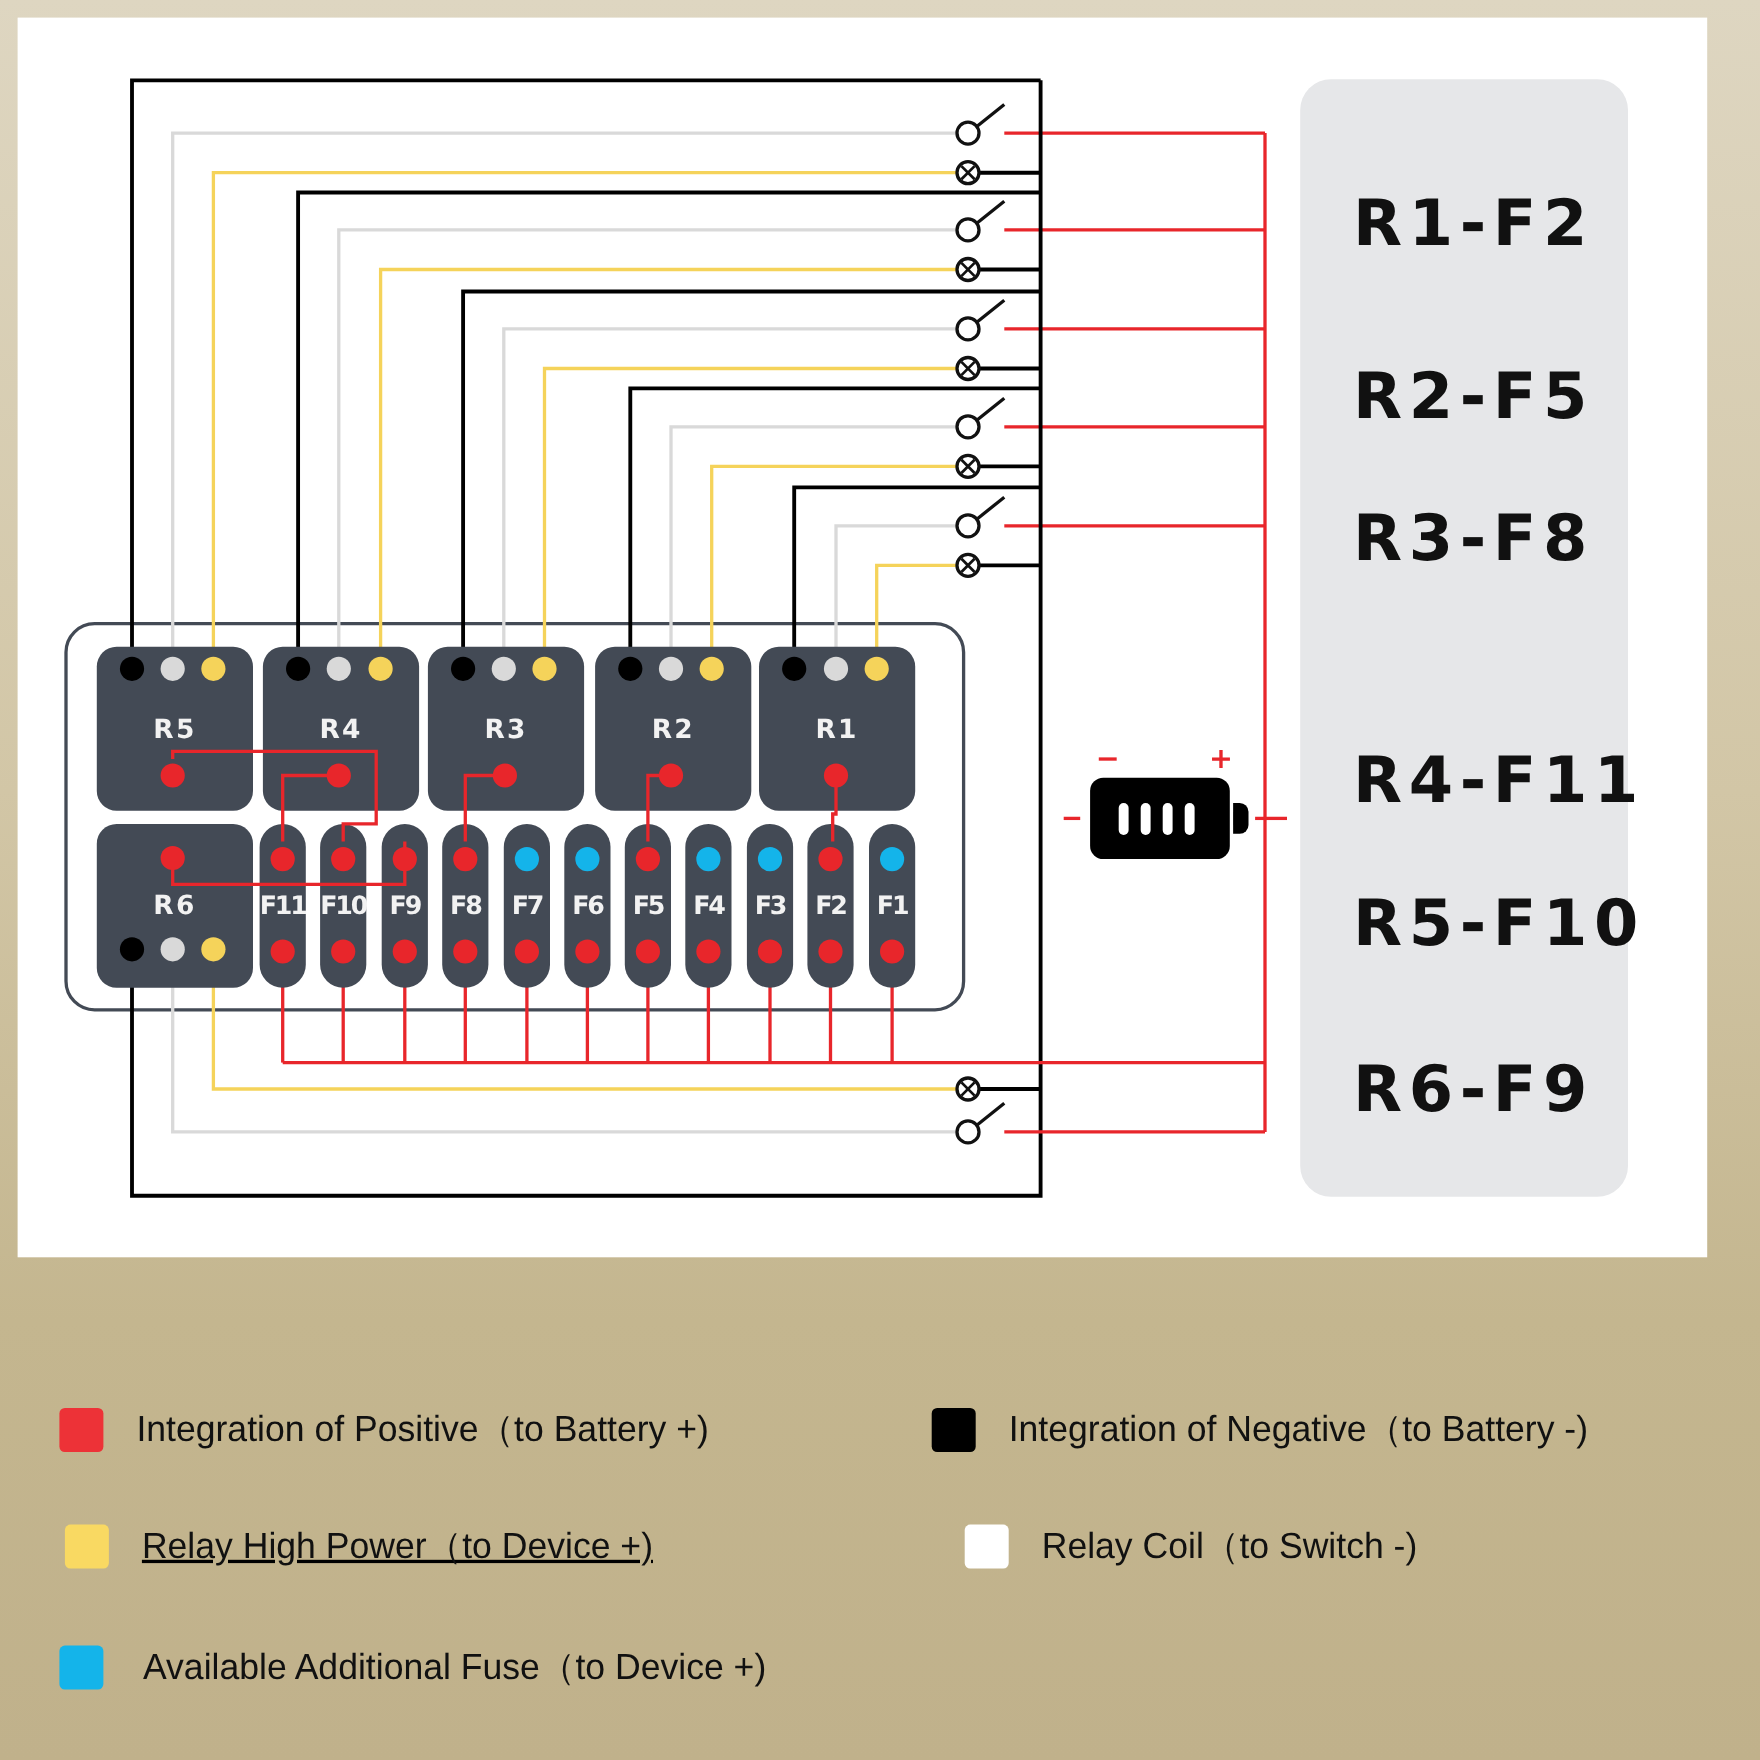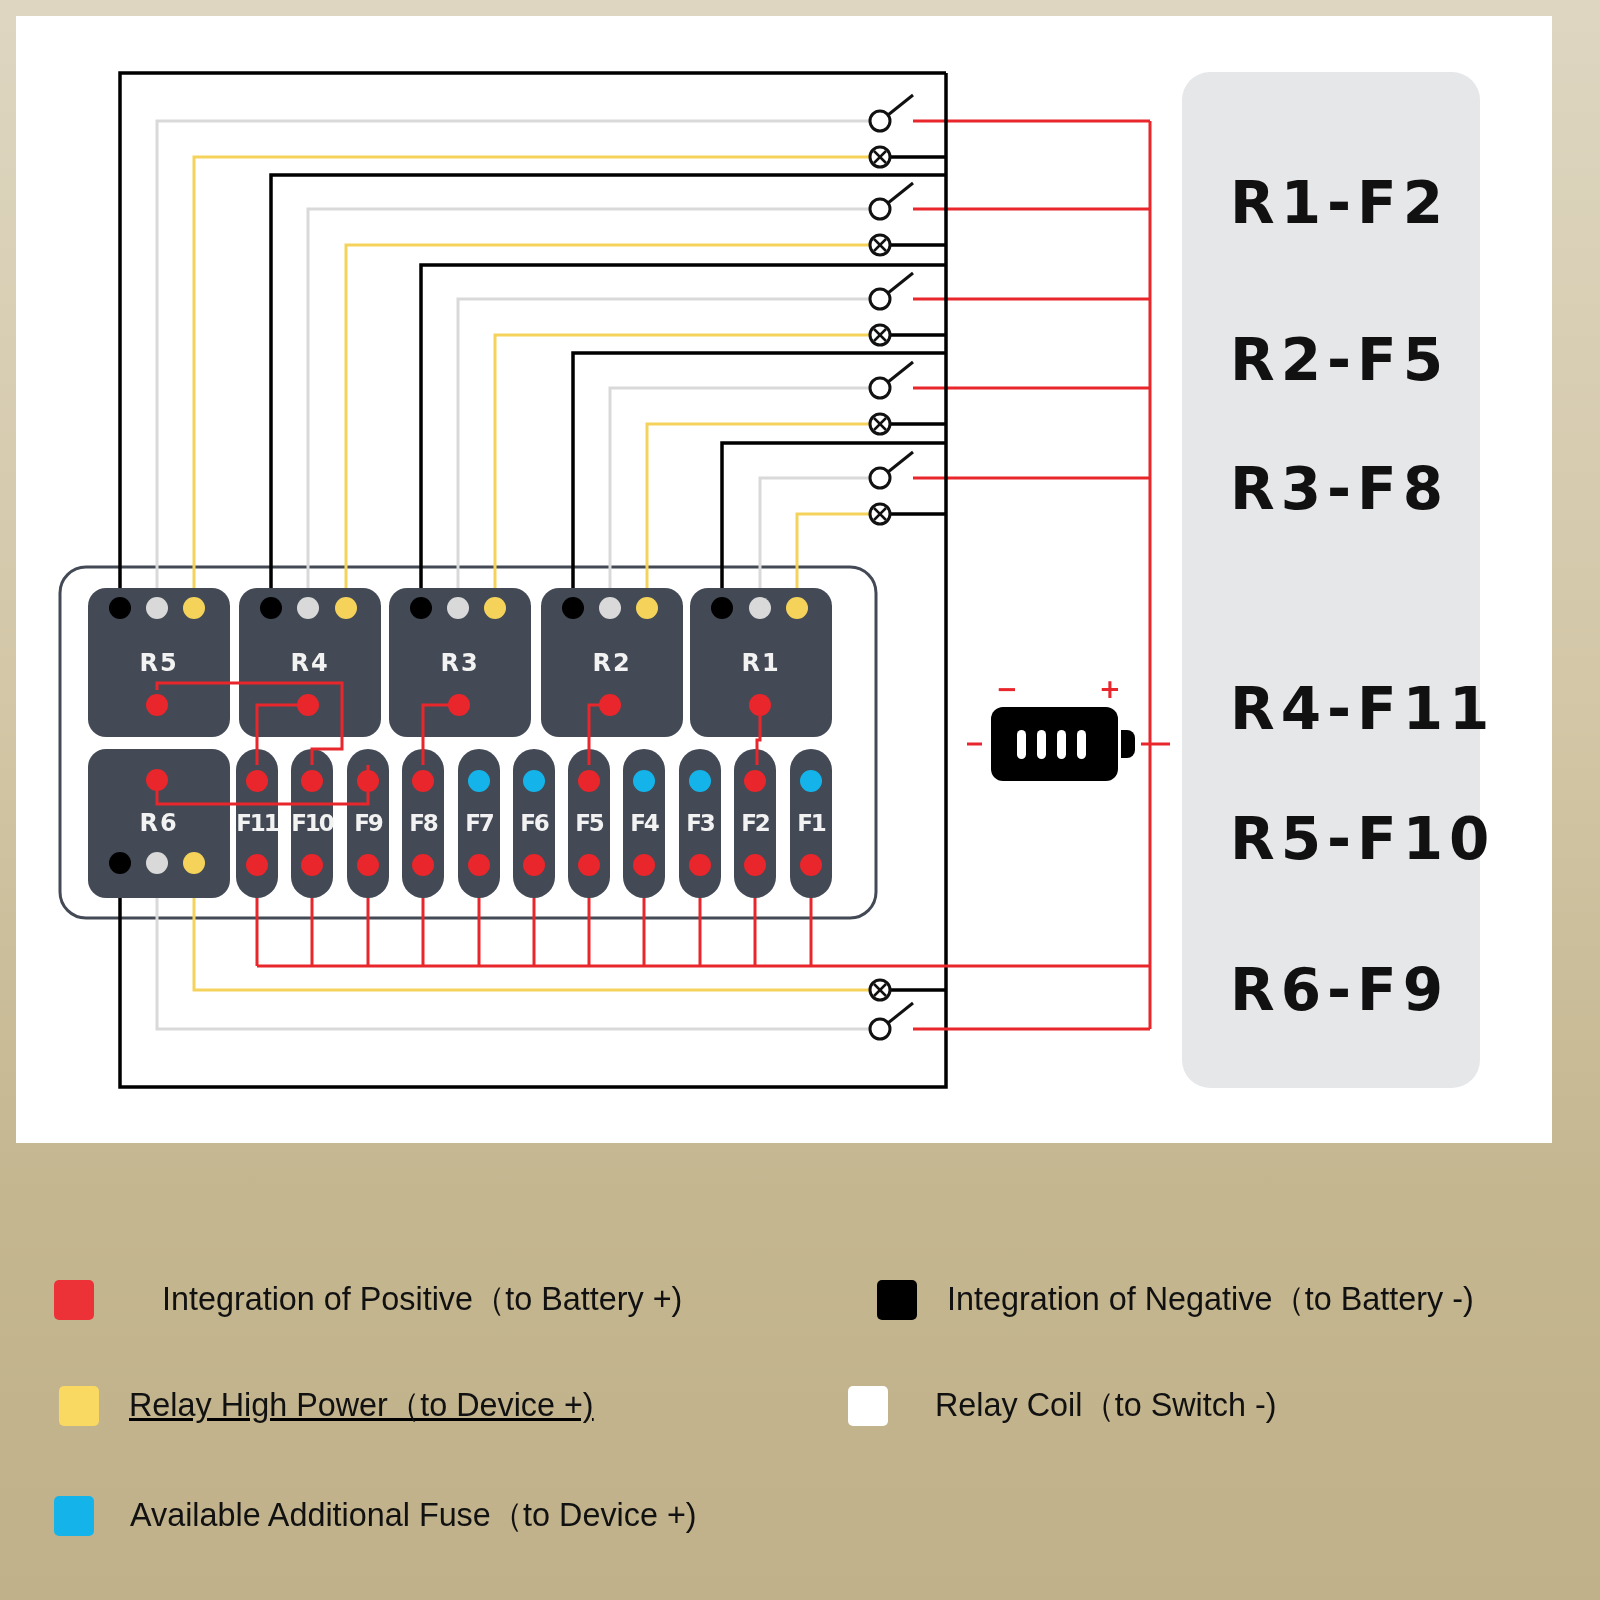--- a/index.html
+++ b/index.html
@@ -222,32 +222,32 @@
 </svg>
 
 <div class="map-card"></div>
 <div class="map-label" style="top:174px;">R1-F2</div>
 <div class="map-label" style="top:331px;">R2-F5</div>
 <div class="map-label" style="top:460px;">R3-F8</div>
 <div class="map-label" style="top:680px;">R4-F11</div>
 <div class="map-label" style="top:776px;margin-top:34px;">R5-F10</div>
 <div class="map-label" style="top:961px;">R6-F9</div>
 
-<div class="legend-item" style="left:54px; top:1277px;gap:38px;">
+<div class="legend-item" style="left:54px; top:1277px;">
   <span class="legend-swatch" style="background:#ed3237;"></span>
   <span class="legend-text">Integration of Positive（to Battery +)</span>
 </div>
-<div class="legend-item" style="left:877px; top:1277px;">
+<div class="legend-item" style="left:847px; top:1277px;">
   <span class="legend-swatch" style="background:#000000;"></span>
   <span class="legend-text">Integration of Negative（to Battery -)</span>
 </div>
 <div class="legend-item" style="left:59px; top:1383px;text-decoration:underline;">
   <span class="legend-swatch" style="background:#f9d962;"></span>
   <span class="legend-text">Relay High Power（to Device +)</span>
 </div>
-<div class="legend-item" style="left:848px; top:1383px;gap:17px;">
+<div class="legend-item" style="left:877px; top:1383px;">
   <span class="legend-swatch" style="background:#ffffff;"></span>
   <span class="legend-text">Relay Coil（to Switch -)</span>
 </div>
 <div class="legend-item" style="left:54px; top:1493px;justify-content:flex-end;">
   <span class="legend-swatch" style="background:#14b4ea;"></span>
   <span class="legend-text" style="margin-left:36px;">Available Additional Fuse（to Device +)</span>
 </div>
 
 </body></html>

